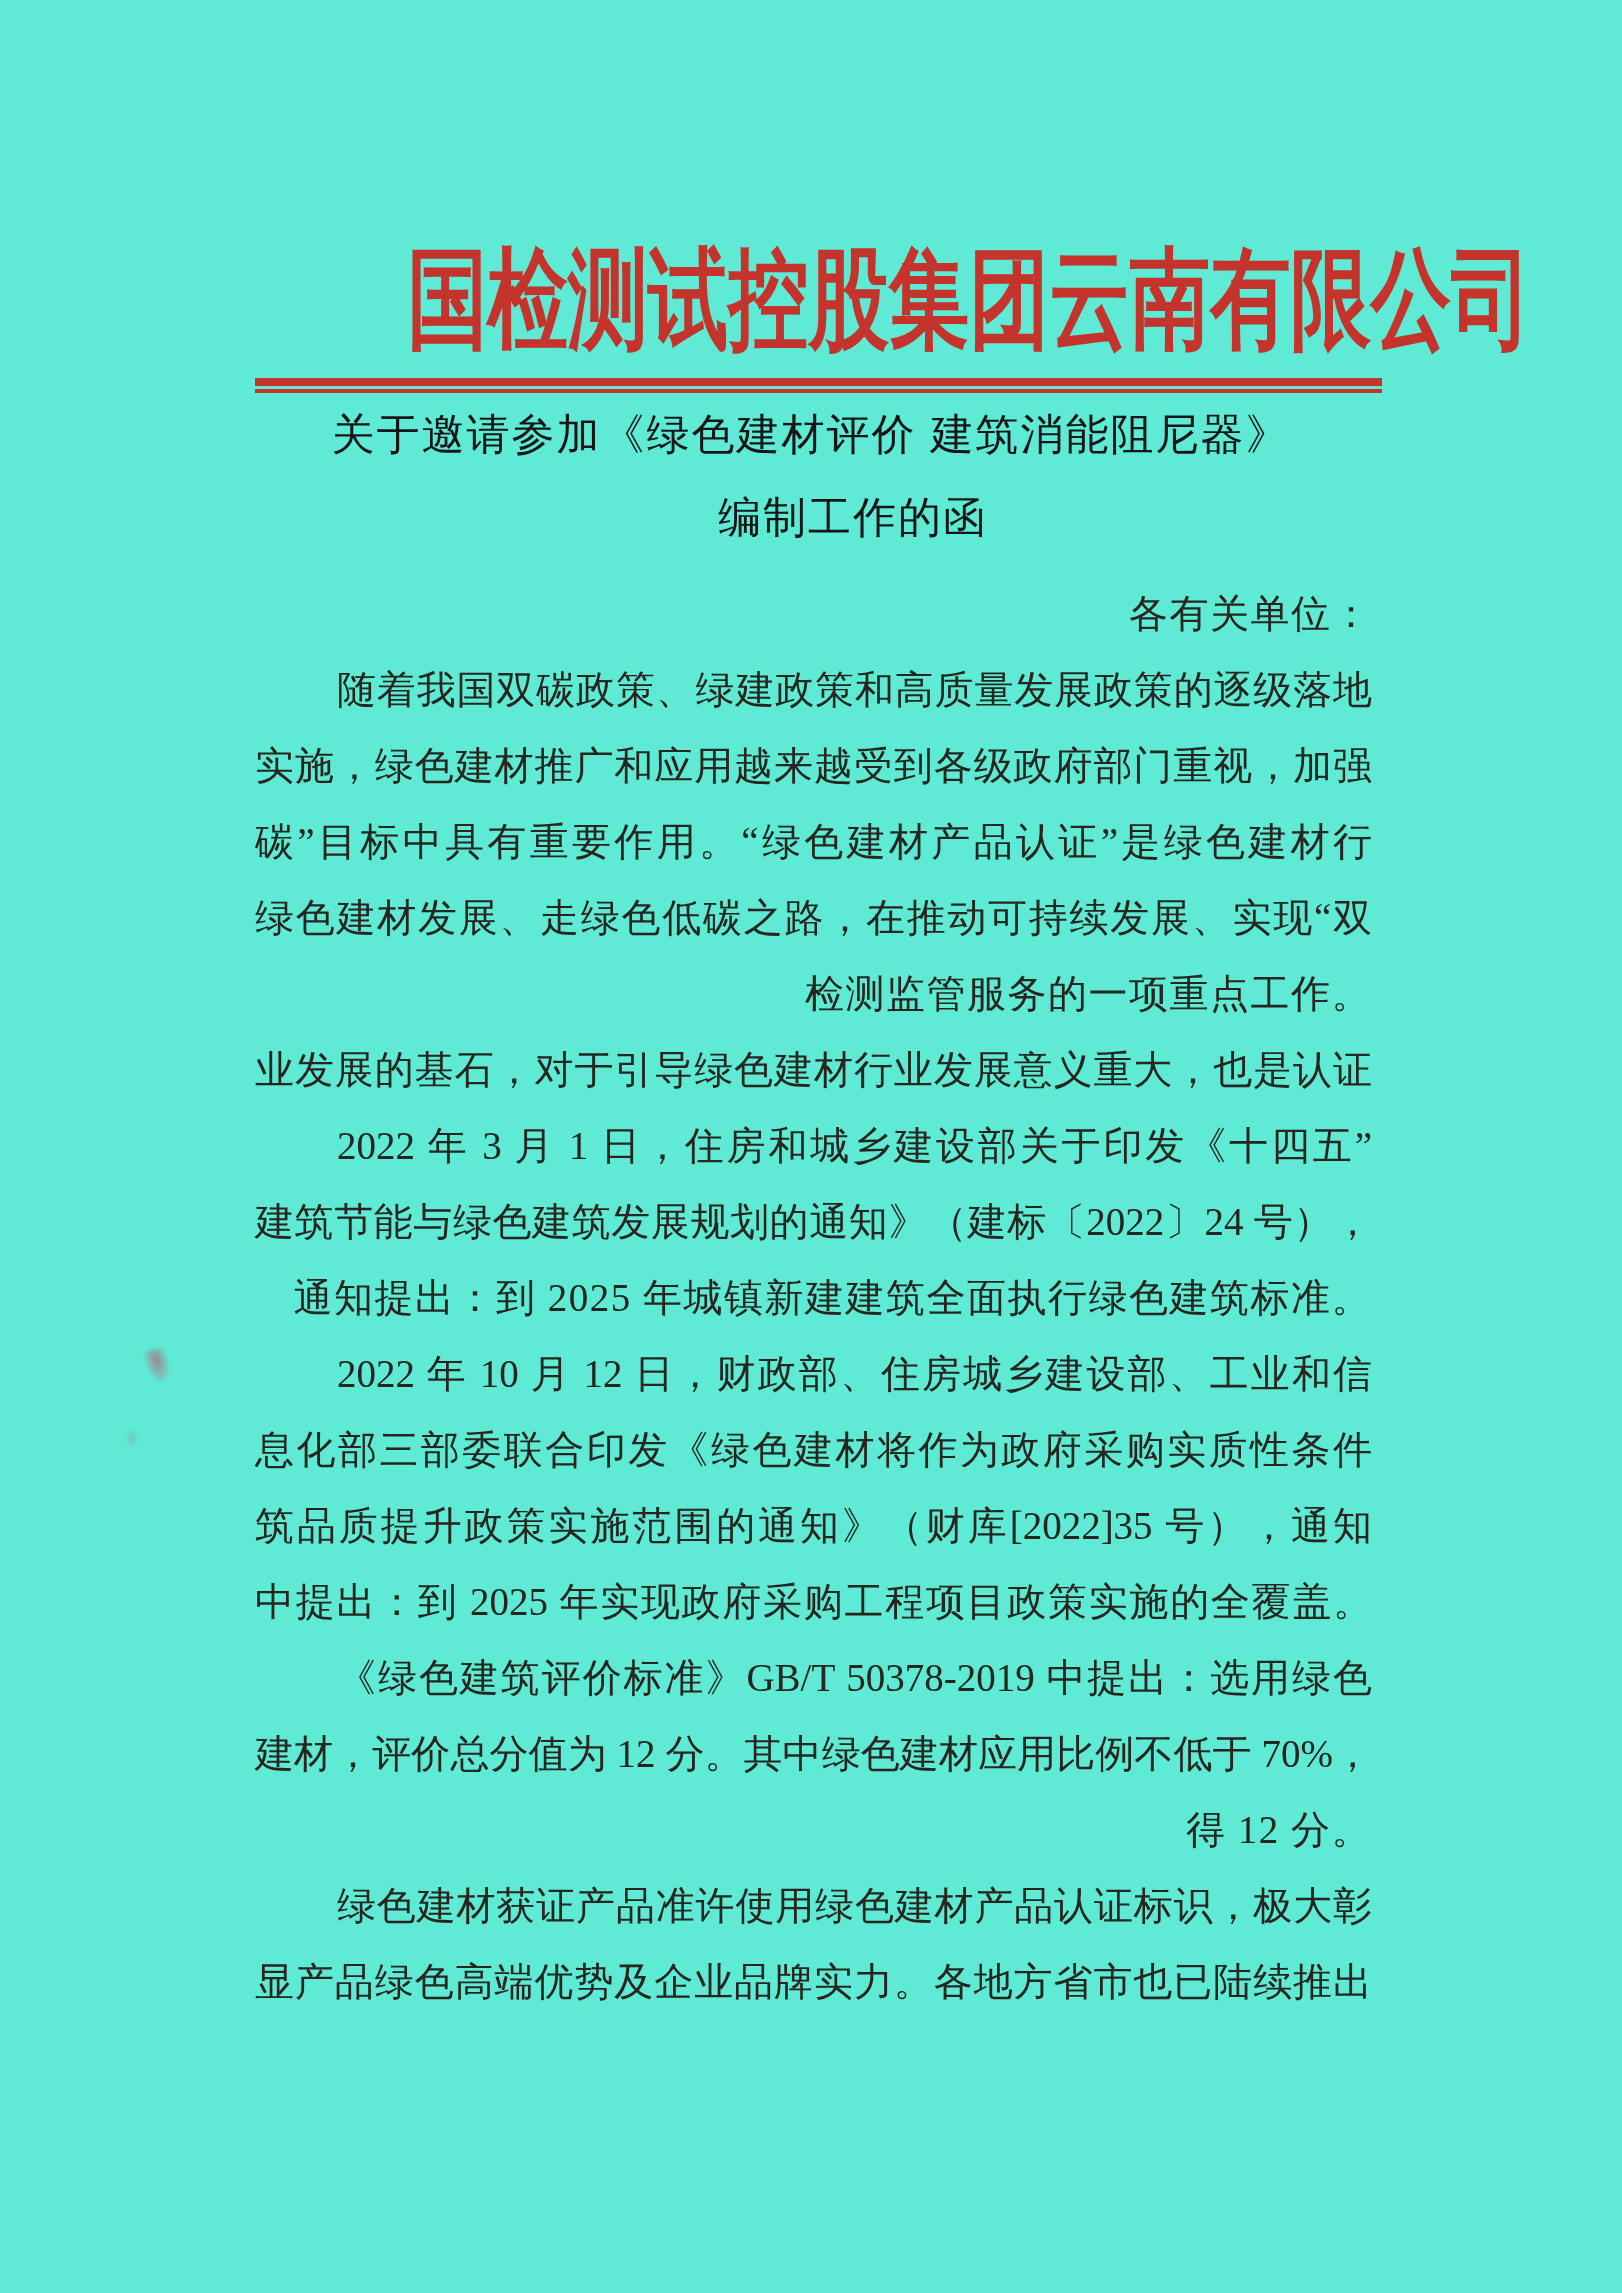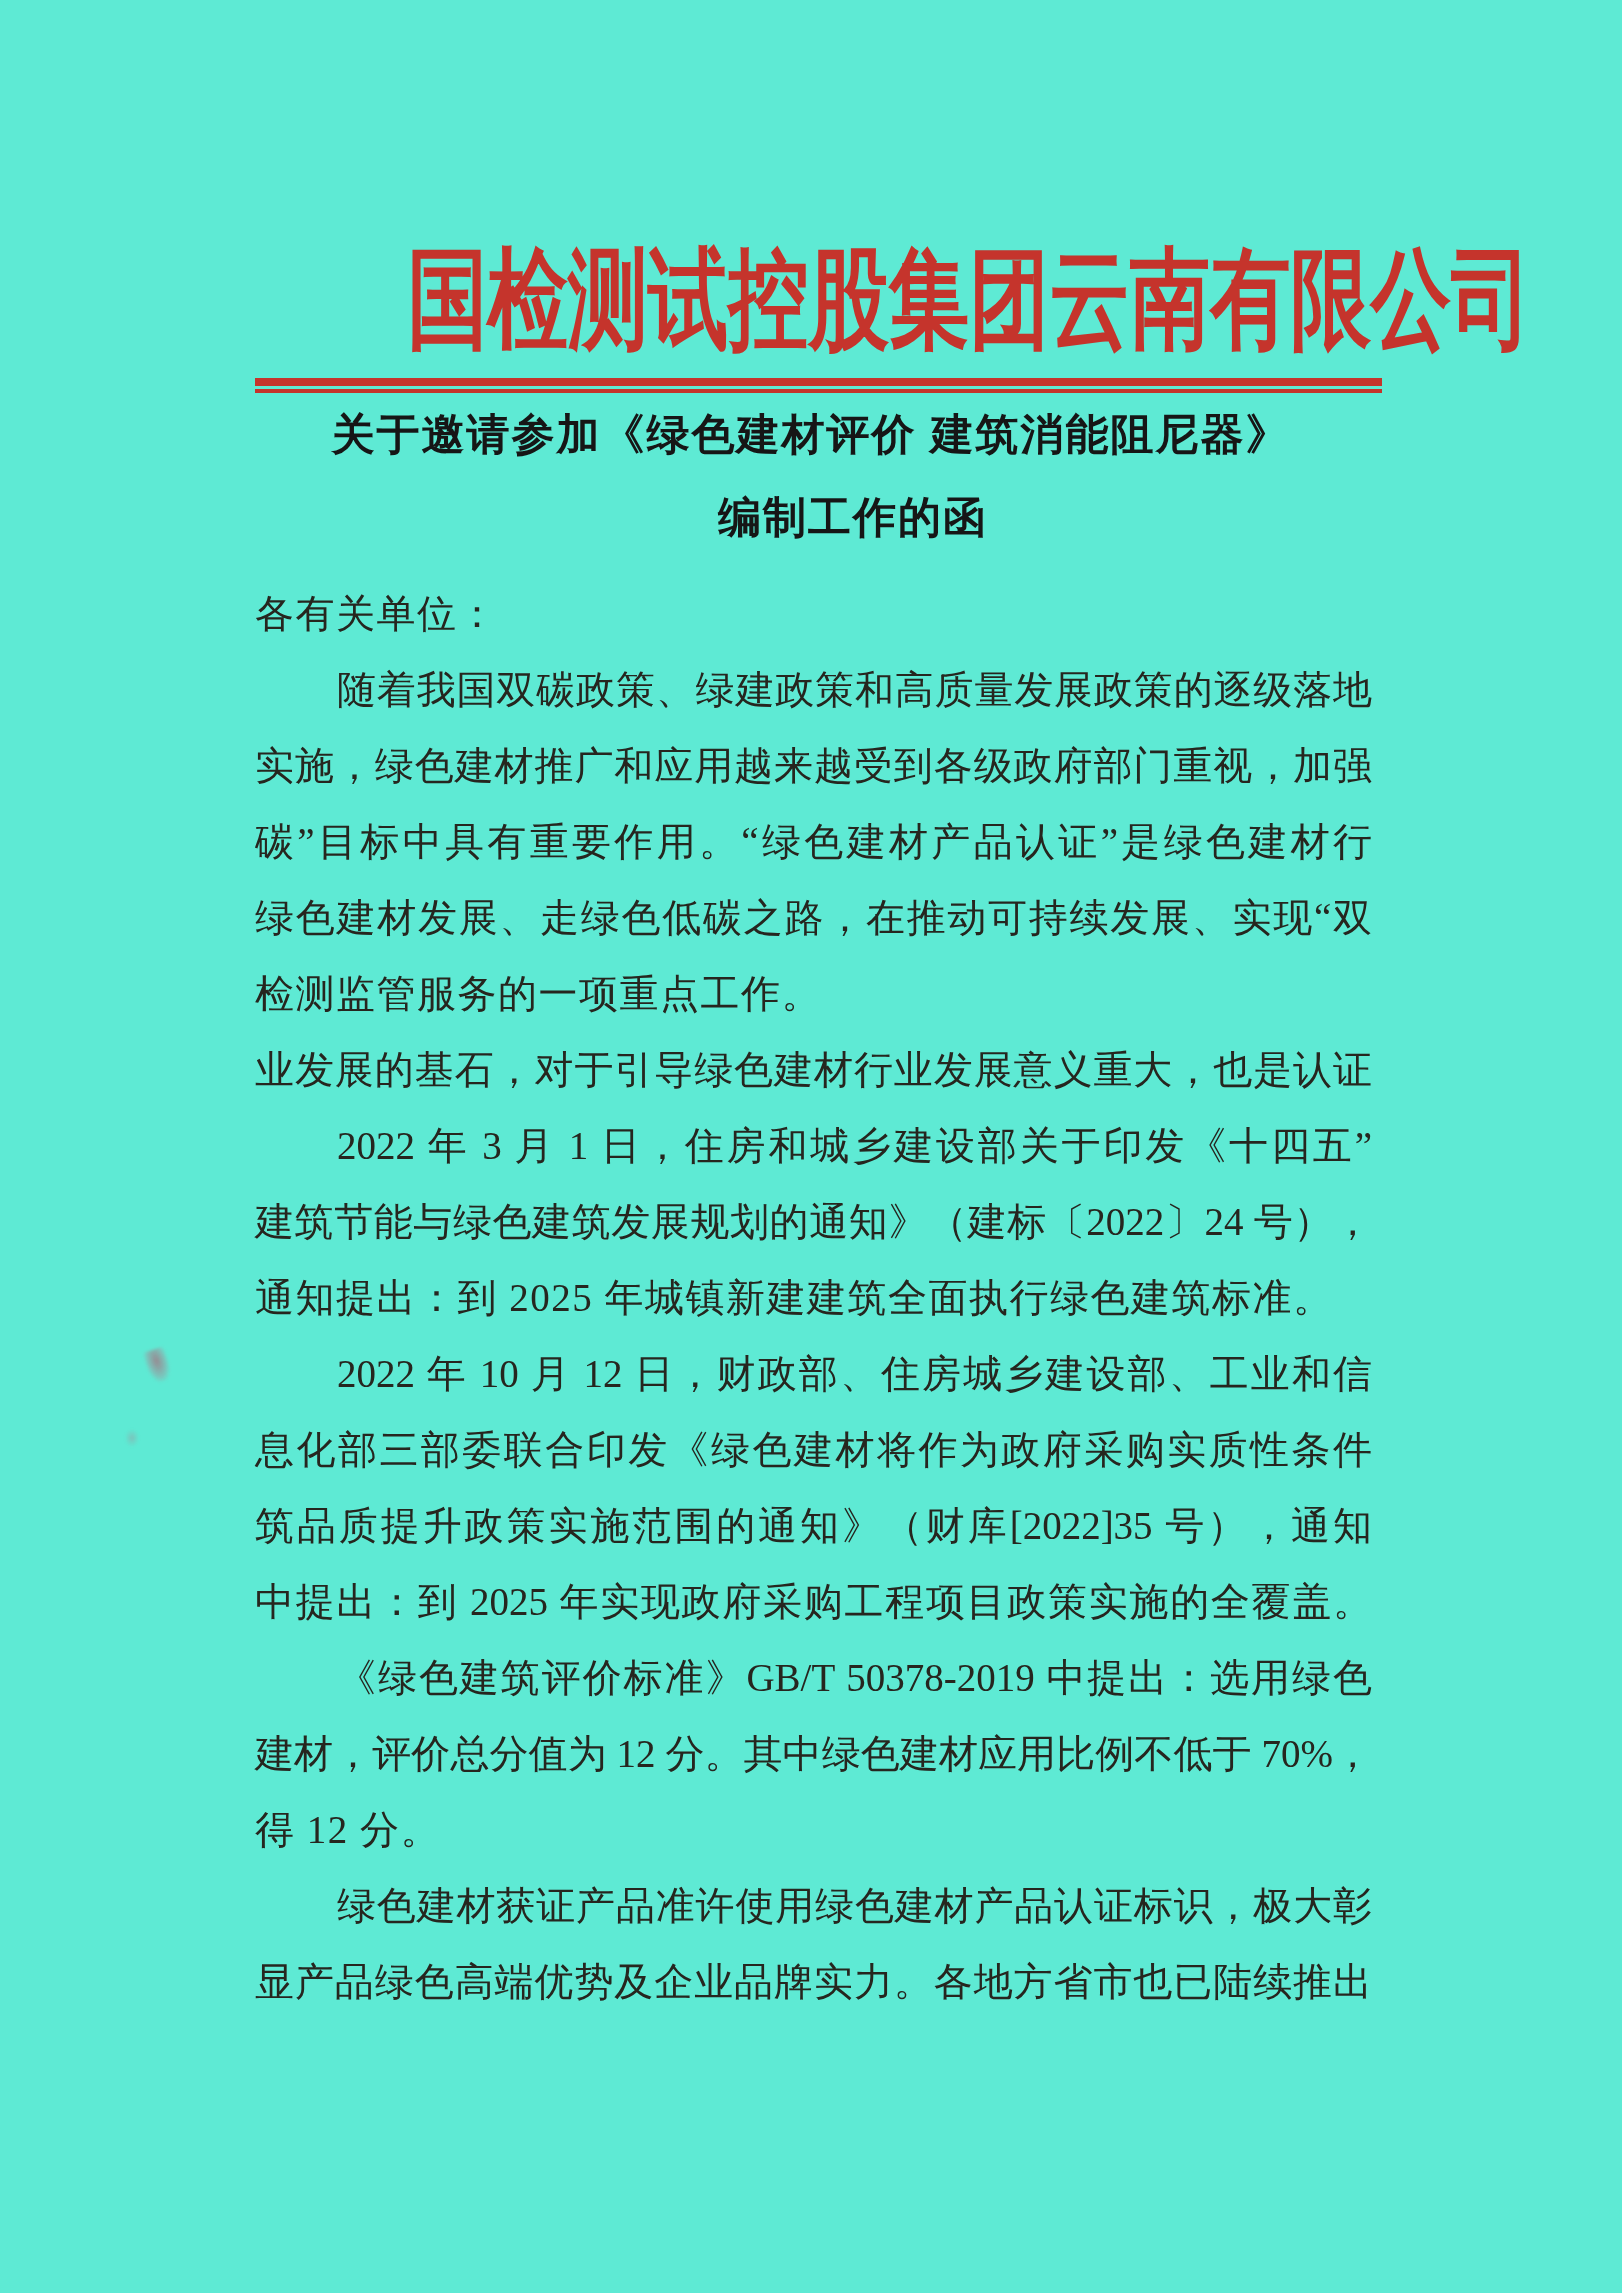--- a/index.html
+++ b/index.html
@@ -18,33 +18,33 @@
     color:#c5342c;
     transform:scaleX(0.73);transform-origin:center;
   }
   
   .rule-thick{position:absolute;left:255px;top:378px;width:1127px;height:7.8px;background:#c5342c;}
   .rule-thin{position:absolute;left:255px;top:389px;width:1127px;height:3.9px;background:#c5342c;}
   
   .doc-title{
     position:absolute;left:0;width:1622px;text-align:center;
     font-family:"Liberation Sans","DejaVu Sans",sans-serif;
-    font-weight:bold;color:#161616;
+    font-weight:normal;color:#161616;
     font-size:43px;line-height:49px;letter-spacing:2px;white-space:nowrap;
   }
   #title-line-1{top:410px;}
   #title-line-2{top:493px;padding-left:42px;}
   
   .body-block{
     position:absolute;left:255px;top:576px;width:1117px;
     font-size:39px;color:#26261f;
   }
   .line{
     height:76px;line-height:76px;
-    white-space:nowrap;letter-spacing:1.5px;
+    white-space:nowrap;letter-spacing:1.5px;text-align:right;
   }
   .j{ 
     white-space:normal;letter-spacing:0;
     text-align:justify;text-align-last:justify;
   }
   .ind{padding-left:82px;} 
   
   .smudge-a{
     position:absolute;left:147px;top:1349px;width:21.6px;height:33px;
     background:radial-gradient(ellipse at 50% 35%, rgba(196,60,90,0.55), rgba(205,90,120,0.25) 55%, rgba(205,90,120,0) 78%);

